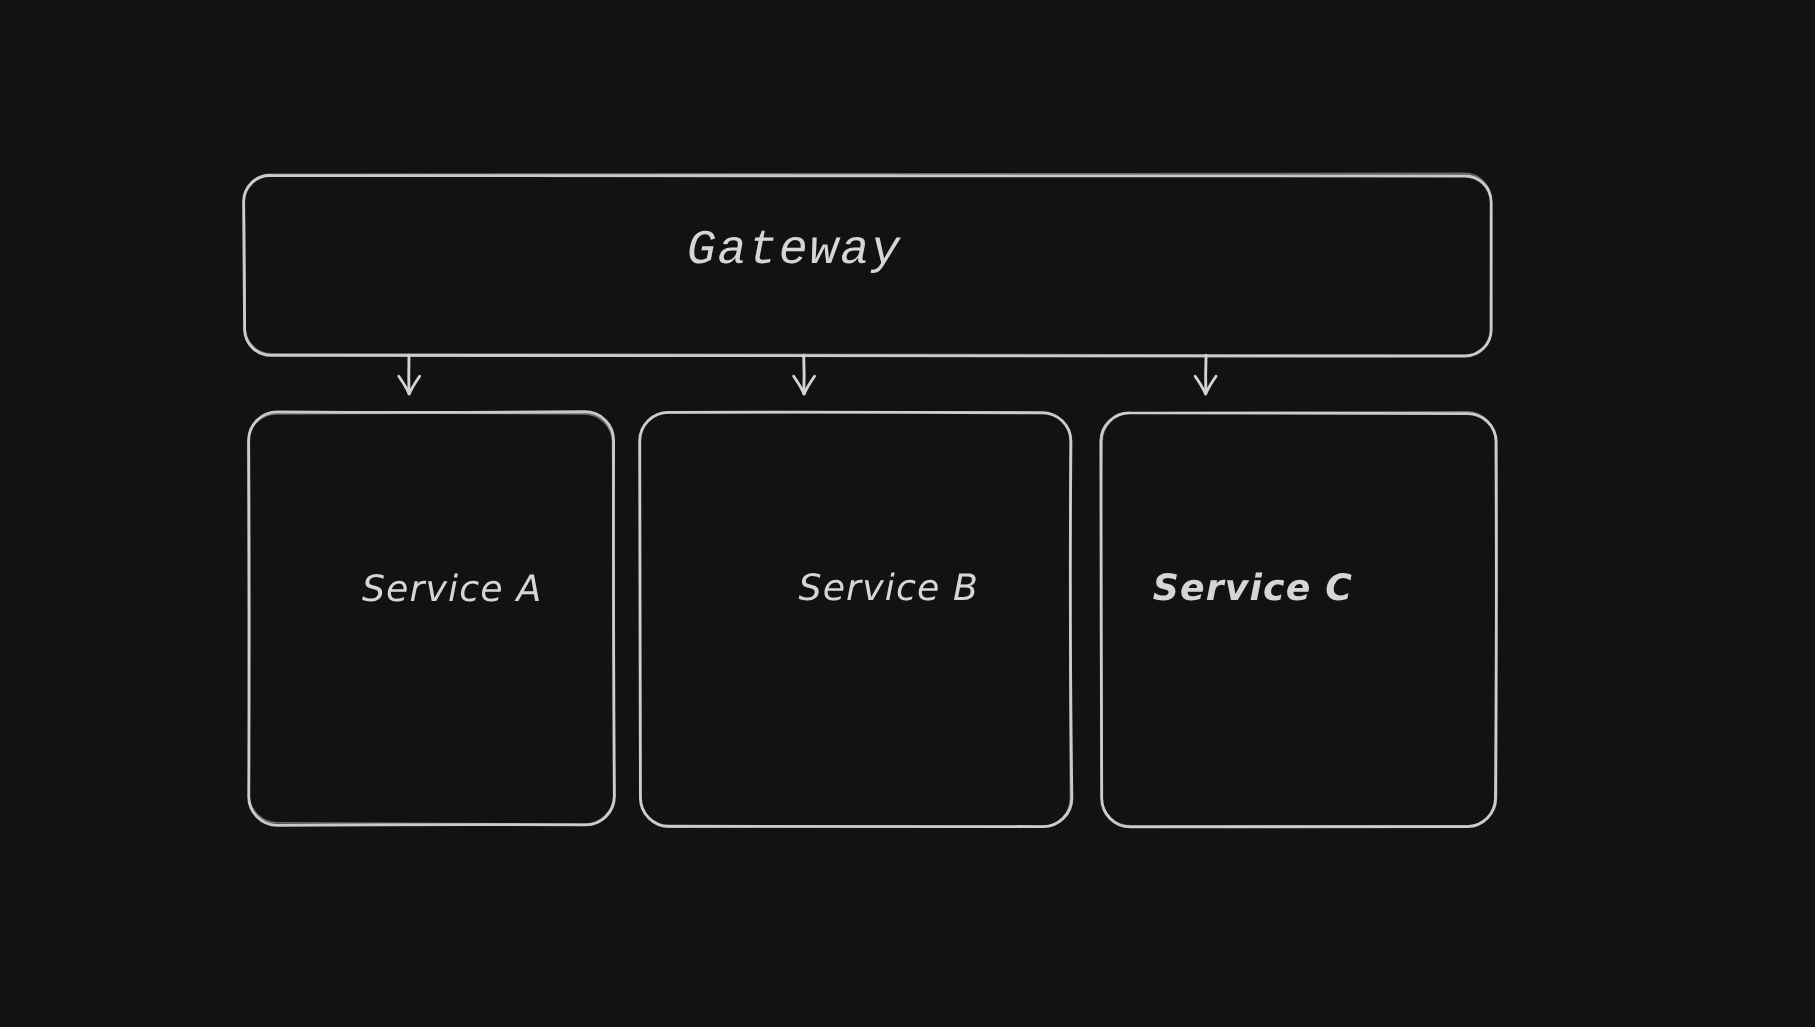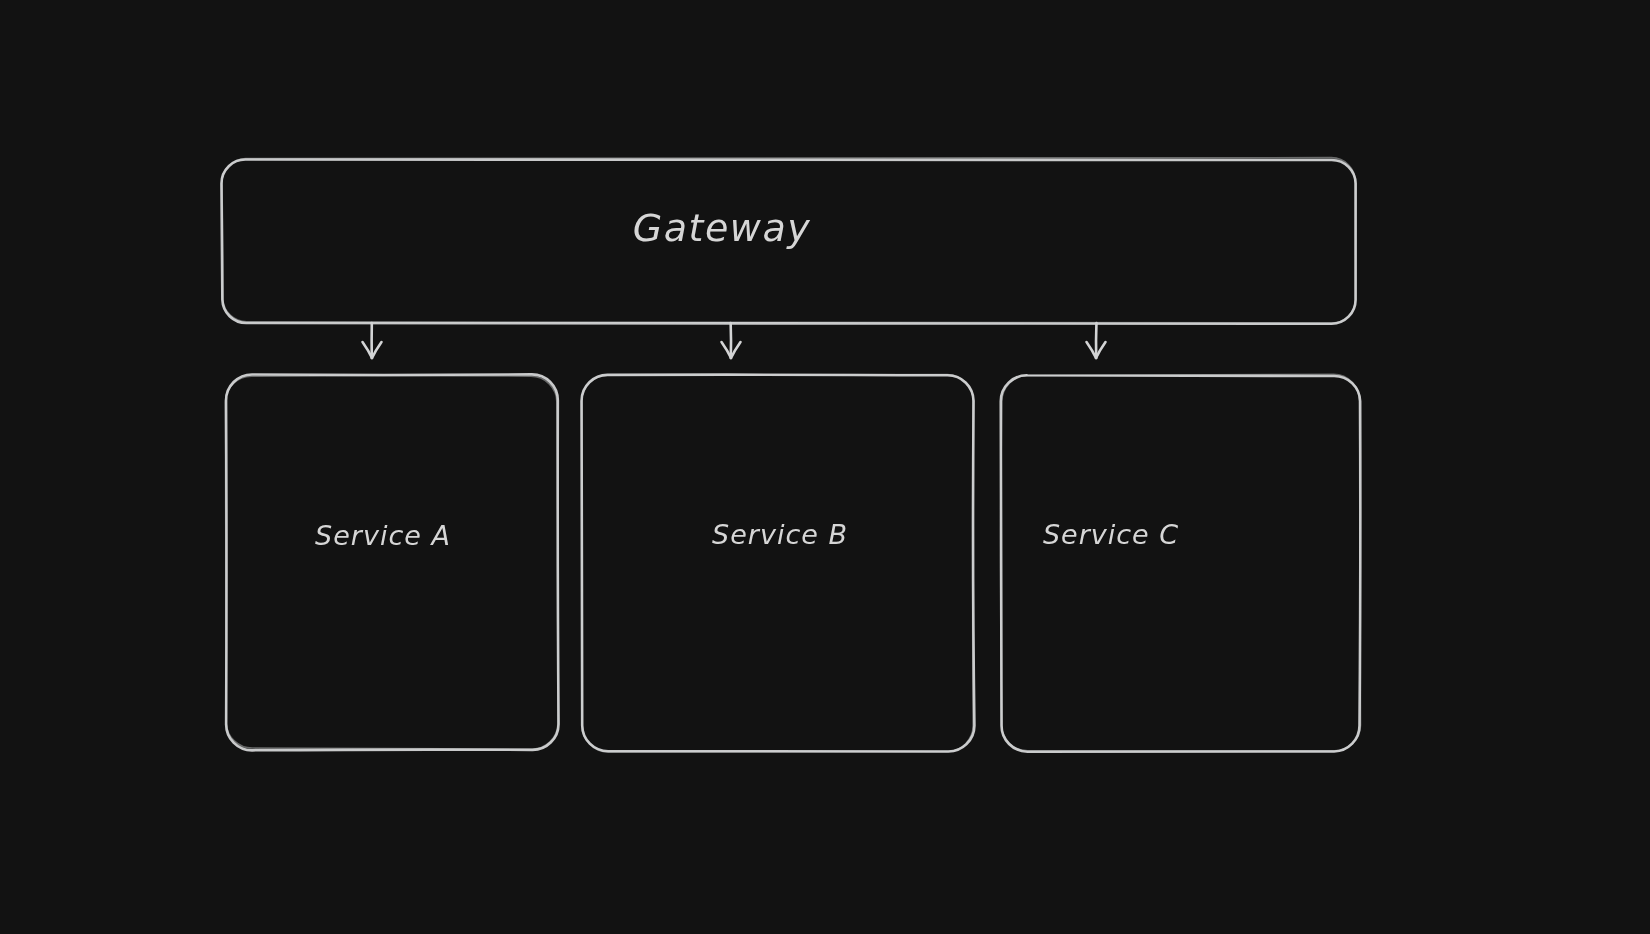--- a/index.html
+++ b/index.html
@@ -33,26 +33,28 @@
     font-style: italic;
     font-weight: 400;
     letter-spacing: 0.5px;
     white-space: nowrap;
     transform: translate(-50%, -50%);
     text-align: center;
     pointer-events: none;
     -webkit-font-smoothing: antialiased;
   }
   .node-label.title {
-    font-size: 38px;
+    font-size: 44px;
     letter-spacing: 1.5px;
+    font-family: Liberation Mono, monospace;
   }
   .node-label.service {
-    font-size: 27px;
+    font-size: 33px;
     letter-spacing: 1px;
+    margin-left: 28px;
   }
   .hit {
     position: absolute;
     background: transparent;
   }
 </style>
 </head>
 <body>
 
 <div id="canvas">
@@ -80,21 +82,21 @@
         <path d="M 1105.5 342 Q 1099.325 350.8 1096 358"></path>
       </g>
   </svg>
 
   <div class="node-label title" style="left:722px; top:228px;">Gateway</div>
 
   <div class="node-label service" style="left:383px; top:535px;">Service A</div>
 
   <div class="node-label service" style="left:780px; top:534px;">Service B</div>
 
-  <div class="node-label service" style="left:1111px; top:534px;">Service C</div>
+  <div class="node-label service" style="left:1111px; top:534px;font-weight:bold;">Service C</div>
 
   <div class="hit" style="left:222px; top:159px; width:1133px; height:164px;"></div>
   <div class="hit" style="left:227px; top:375px; width:330px; height:374px;"></div>
   <div class="hit" style="left:583px; top:375px; width:390px; height:377px;"></div>
   <div class="hit" style="left:1001px; top:375px; width:359px; height:377px;"></div>
 
   <div class="hit" style="left:360px; top:323px; width:24px; height:36px;"></div>
   <div class="hit" style="left:719px; top:323px; width:24px; height:36px;"></div>
   <div class="hit" style="left:1084px; top:323px; width:24px; height:36px;"></div>
 

